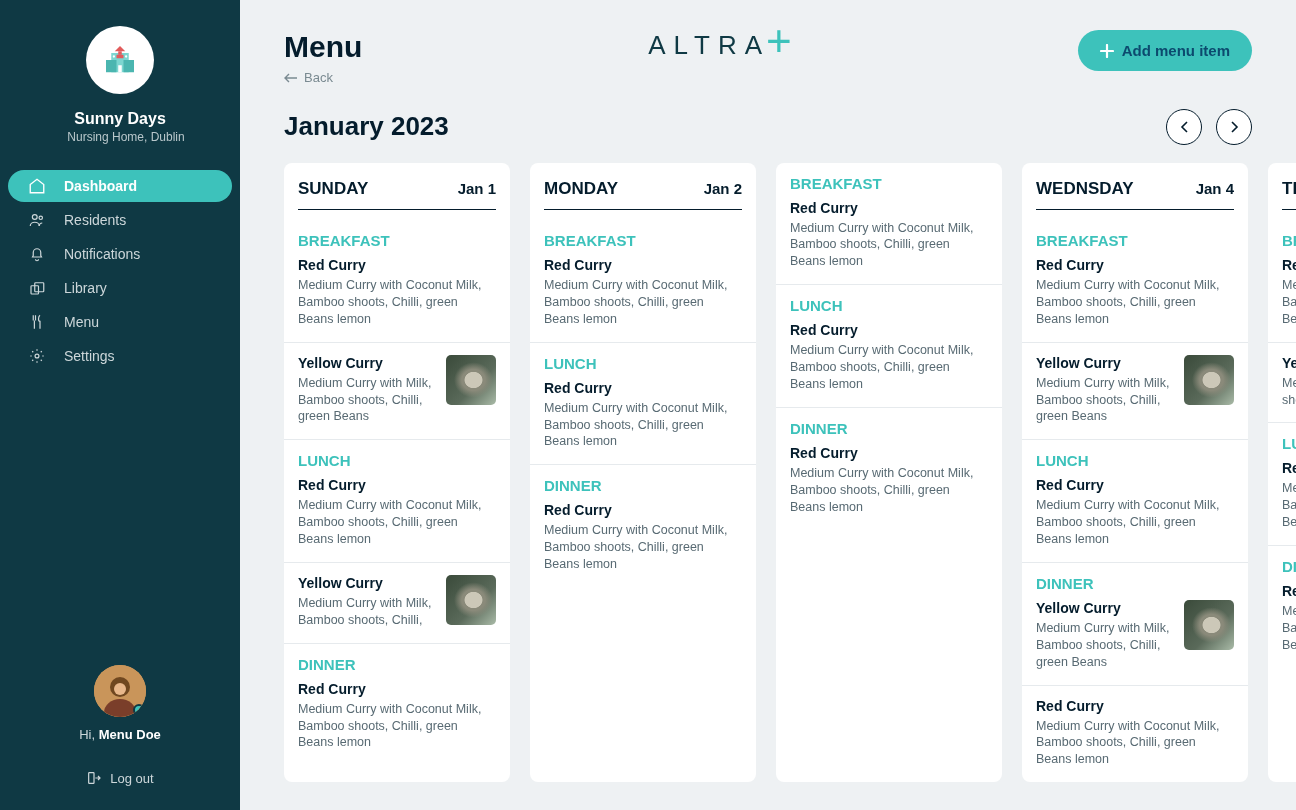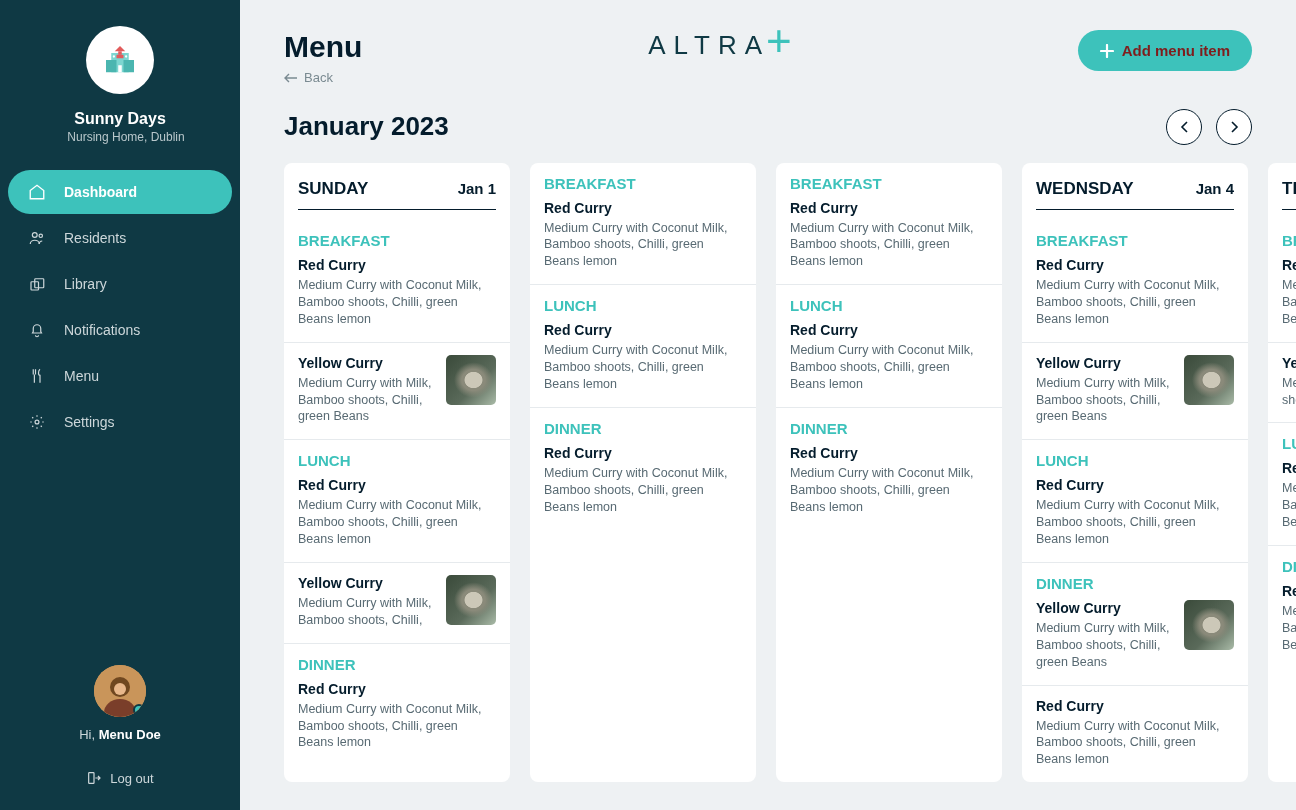--- a/index.html
+++ b/index.html
@@ -5,41 +5,41 @@
 *{box-sizing:border-box;margin:0;padding:0;}
 body{font-family:-apple-system,BlinkMacSystemFont,'Segoe UI',sans-serif;background:#eef1f3;width:1296px;height:810px;overflow:hidden;}
 .app{display:flex;height:100%;}
 .sidebar{width:240px;background:#0f3944;display:flex;flex-direction:column;color:#fff;}
 .logo-area{padding:26px 0 12px;text-align:center;}
 .logo-circle{width:68px;height:68px;border-radius:50%;background:#fff;margin:0 auto 16px;display:flex;align-items:center;justify-content:center;}
 .logo-circle svg{width:42px;height:42px;}
 .org-name{font-weight:600;font-size:16px;}
 .org-sub{font-size:12px;color:#b9c7cb;margin-top:2px;padding-left:12px;}
 .nav{padding:14px 8px;}
-.nav-item{display:flex;align-items:center;height:44px;padding:0 20px;border-radius:22px;color:#cdd7da;font-size:14px;cursor:pointer;margin:0 0 2px;}
+.nav-item{display:flex;align-items:center;height:32px;padding:0 20px;border-radius:22px;color:#cdd7da;font-size:14px;cursor:pointer;margin:0 0 2px;}
 .nav-item.active{background:#3dc2bb;color:#fff;font-weight:600;}
 .nav-item .icon{width:18px;height:18px;margin-right:18px;display:inline-flex;align-items:center;justify-content:center;}
 .nav-item .icon svg{stroke:#cdd7da;}
 .nav-item.active .icon svg{stroke:#fff;}
 .sidebar-bottom{margin-top:auto;text-align:center;padding-bottom:24px;}
 .avatar{width:52px;height:52px;border-radius:50%;background:#d8a060;margin:0 auto 10px;position:relative;display:flex;align-items:center;justify-content:center;overflow:hidden;}
 .avatar-dot{width:12px;height:12px;border-radius:50%;background:#3dc2bb;border:2px solid #0f3944;position:absolute;bottom:1px;right:1px;}
 .greet{font-size:13px;color:#cdd7da;}
 .greet b{color:#fff;font-weight:600;}
 .logout{display:flex;align-items:center;justify-content:center;margin-top:28px;color:#cdd7da;font-size:13px;cursor:pointer;}
 .logout .icon{margin-right:8px;display:inline-flex;}
 .main{flex:1;padding:30px 0 0 44px;overflow:hidden;}
 .top-row{display:flex;align-items:flex-start;margin-bottom:4px;padding-right:44px;}
 .title-block{flex:0 0 auto;}
 .page-title{font-size:30px;font-weight:700;color:#041c2c;}
 .back{display:inline-flex;align-items:center;color:#7a8a91;font-size:13px;margin-top:6px;cursor:pointer;}
 .back svg{margin-right:6px;}
 .brand{margin:0 auto;display:flex;align-items:flex-start;font-size:26px;letter-spacing:8px;color:#0f3944;font-weight:500;}
 .brand-plus{color:#3dc2bb;font-size:44px;font-weight:300;letter-spacing:0;margin-left:-4px;line-height:0.5;}
-.add-btn{background:#3dc2bb;color:#7f1d1d;border:none;border-radius:24px;padding:12px 22px;font-size:15px;font-weight:600;display:flex;align-items:center;cursor:pointer;}
+.add-btn{background:#3dc2bb;color:#0c4a6e;border:none;border-radius:24px;padding:12px 22px;font-size:15px;font-weight:600;display:flex;align-items:center;cursor:pointer;}
 .add-btn svg{margin-right:8px;}
 .month-row{display:flex;align-items:center;margin:22px 0 18px;padding-right:44px;}
 .month-title{font-size:26px;font-weight:700;color:#041c2c;}
 .nav-arrows{margin-left:auto;display:flex;gap:14px;}
 .arrow-btn{width:36px;height:36px;border-radius:50%;border:1.4px solid #041c2c;background:#fff;display:flex;align-items:center;justify-content:center;cursor:pointer;}
 .days{display:flex;gap:20px;overflow-x:hidden;}
 .day-card{min-width:226px;width:226px;background:#fff;border-radius:8px;overflow:hidden;display:flex;flex-direction:column;}
 .day-head{padding:16px 14px 10px;}
 .day-head-row{display:flex;align-items:baseline;justify-content:space-between;margin-bottom:10px;}
 .day-name{font-size:17px;font-weight:700;color:#041c2c;}
@@ -95,34 +95,34 @@
               <path d="M3 20c0-3 3-5 6-5s6 2 6 5"></path>
               <circle cx="17" cy="9" r="2.3"></circle>
               <path d="M15 20c0-2.4 2-4 4-4"></path>
             </svg>
           </span>
         <span>Residents</span>
       </div>
       <div class="nav-item">
         <span class="icon">
             <svg width="18" height="18" viewBox="0 0 24 24" fill="none" stroke-width="1.6">
+              <path d="M18 16H6l1-2V10a5 5 0 0110 0v4l1 2z"></path>
+              <path d="M10 19a2 2 0 004 0"></path>
+            </svg>
+          </span>
+        <span>Notifications</span>
+      </div>
+      <div class="nav-item">
+        <span class="icon">
+            <svg width="18" height="18" viewBox="0 0 24 24" fill="none" stroke-width="1.6">
               <rect x="9" y="5" width="12" height="12" rx="1"></rect>
               <rect x="4" y="9" width="10" height="11" rx="1"></rect>
             </svg>
           </span>
         <span>Library</span>
-      </div>
-      <div class="nav-item">
-        <span class="icon">
-            <svg width="18" height="18" viewBox="0 0 24 24" fill="none" stroke-width="1.6">
-              <path d="M18 16H6l1-2V10a5 5 0 0110 0v4l1 2z"></path>
-              <path d="M10 19a2 2 0 004 0"></path>
-            </svg>
-          </span>
-        <span>Notifications</span>
       </div>
       <div class="nav-item">
         <span class="icon">
             <svg width="18" height="18" viewBox="0 0 24 24" fill="none" stroke-width="1.6">
               <path d="M7 3v7M10 3v7M8.5 10v11"></path>
               <path d="M16 3c-1.5 1-2 3-2 5s.5 3 2 3v10"></path>
             </svg>
           </span>
         <span>Menu</span>
       </div>
@@ -243,20 +243,27 @@
         <div class="section">
           <div class="sect-title">DINNER</div>
           <div class="item">
               <div class="item-name">Red Curry</div>
               <div class="item-desc">Medium Curry with Coconut Milk, Bamboo shoots, Chilli, green Beans lemon</div>
             </div>
         </div>
       </div>
 
       <div class="day-card">
+        <div class="day-head">
+          <div class="day-head-row">
+              <span class="day-name">MONDAY</span>
+              <span class="day-date">Jan 2</span>
+            </div>
+          <div class="day-rule"></div>
+        </div>
         <div class="section">
           <div class="sect-title">BREAKFAST</div>
           <div class="item">
               <div class="item-name">Red Curry</div>
               <div class="item-desc">Medium Curry with Coconut Milk, Bamboo shoots, Chilli, green Beans lemon</div>
             </div>
         </div>
         <div class="section">
           <div class="sect-title">LUNCH</div>
           <div class="item">

